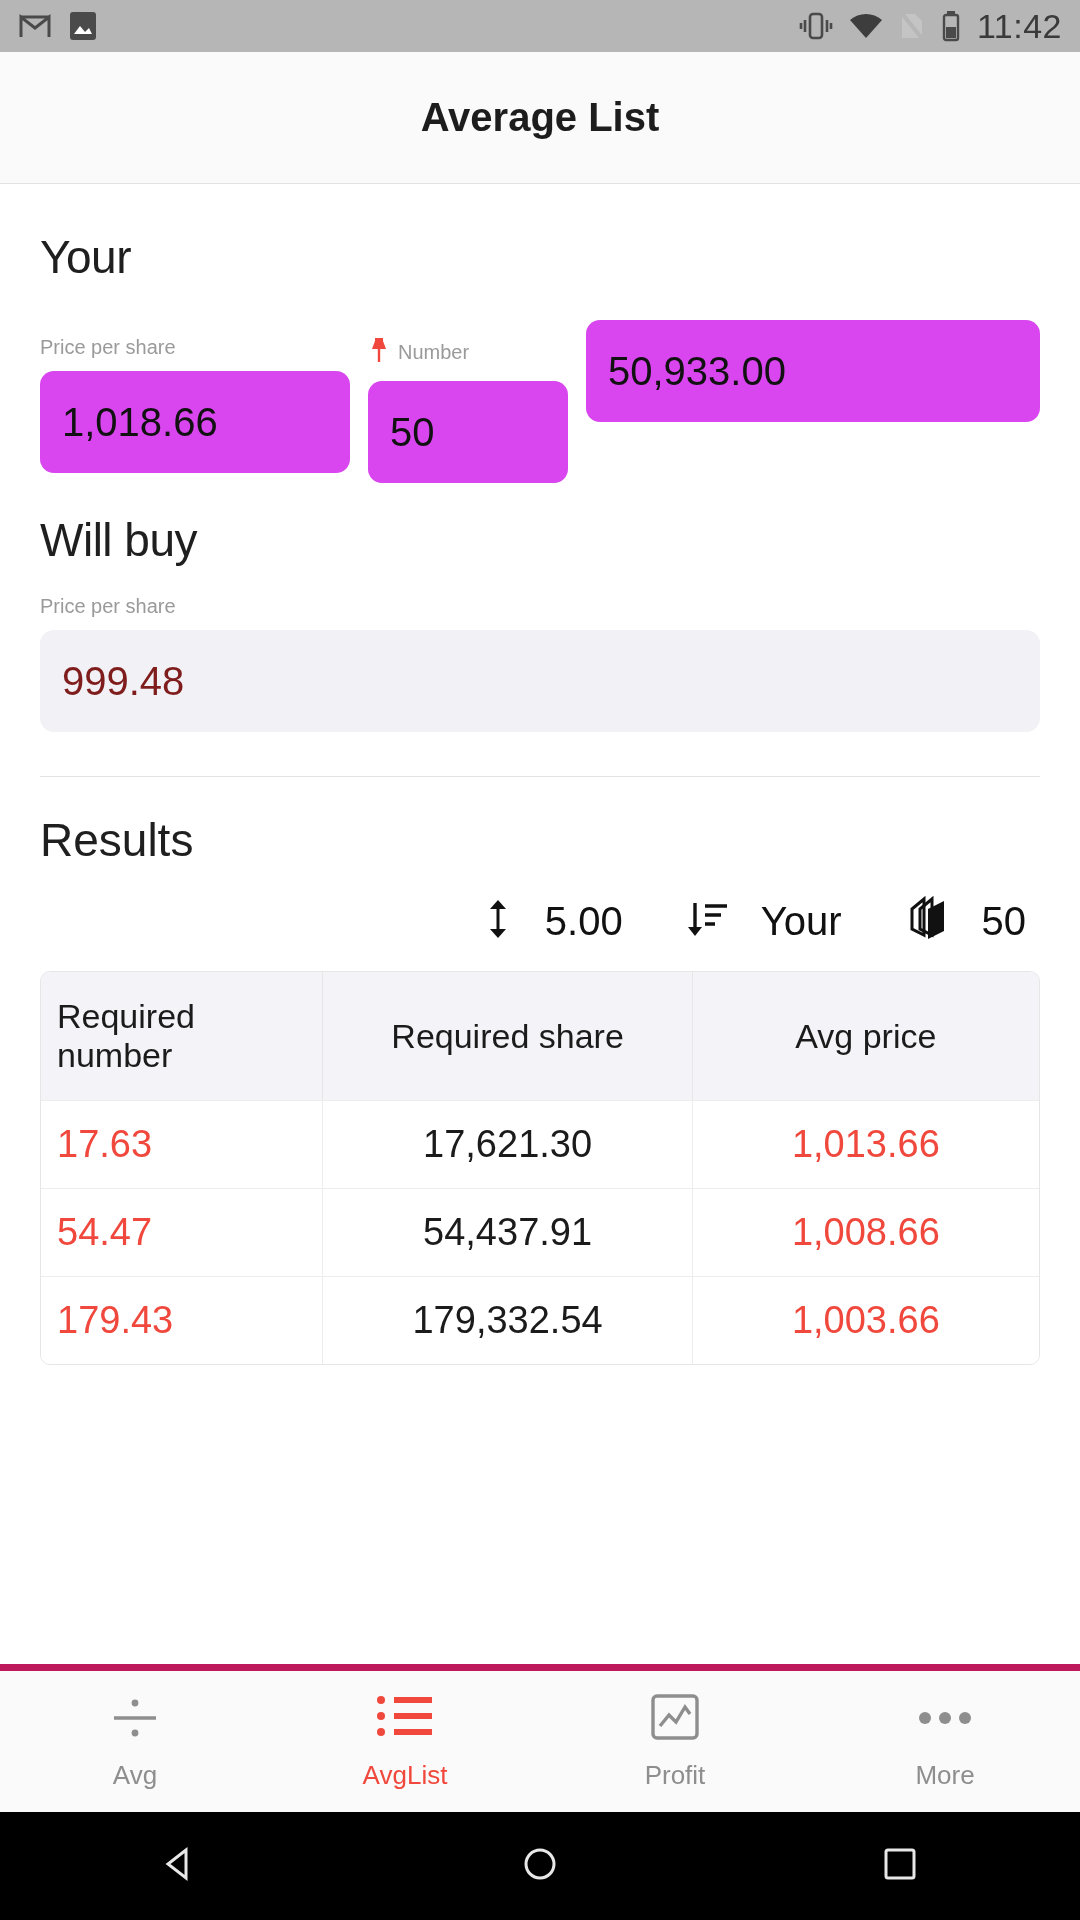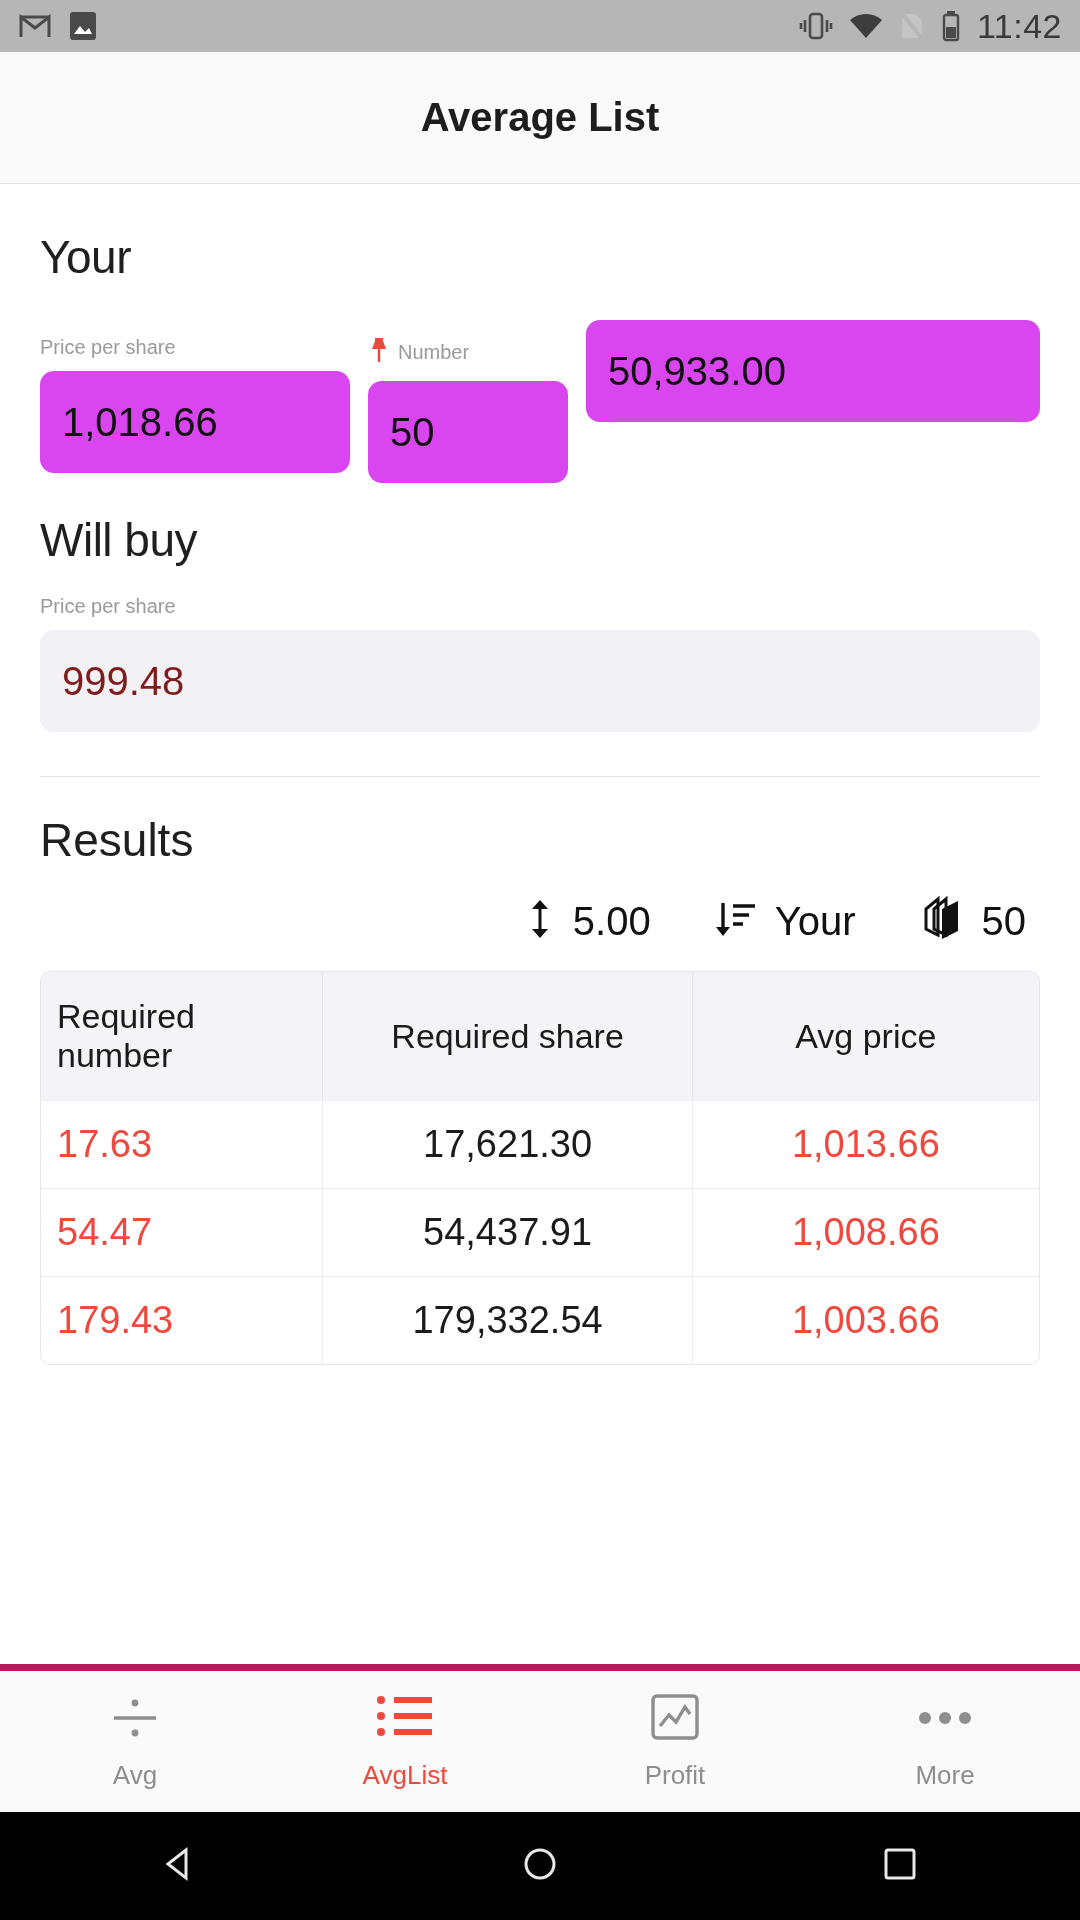--- a/index.html
+++ b/index.html
@@ -60,21 +60,21 @@
   }
 
   .divider { height:1px; background:#e3e3e3; margin:44px 0 0 0; }
 
   .results-heading { margin-top:36px; font-size:46px; color:#1f1f1f; }
 
   .results-toolbar {
     display:flex; justify-content:flex-end; align-items:center; gap:62px;
     margin-top:28px; padding-right:14px;
   }
-  .tb-item { display:flex; align-items:center; gap:16px; }
+  .tb-item { display:flex; align-items:center; gap:30px; }
   .tb-text { font-size:40px; color:#111; }
 
   
   .table {
     margin-top:24px; border:1px solid #e6e6e6; border-radius:10px;
     overflow:hidden; width:1000px;
   }
   .tr { display:flex; }
   .thead .th {
     background:#f3f3f8; font-size:34px; color:#1b1b1b; padding:22px 16px;

